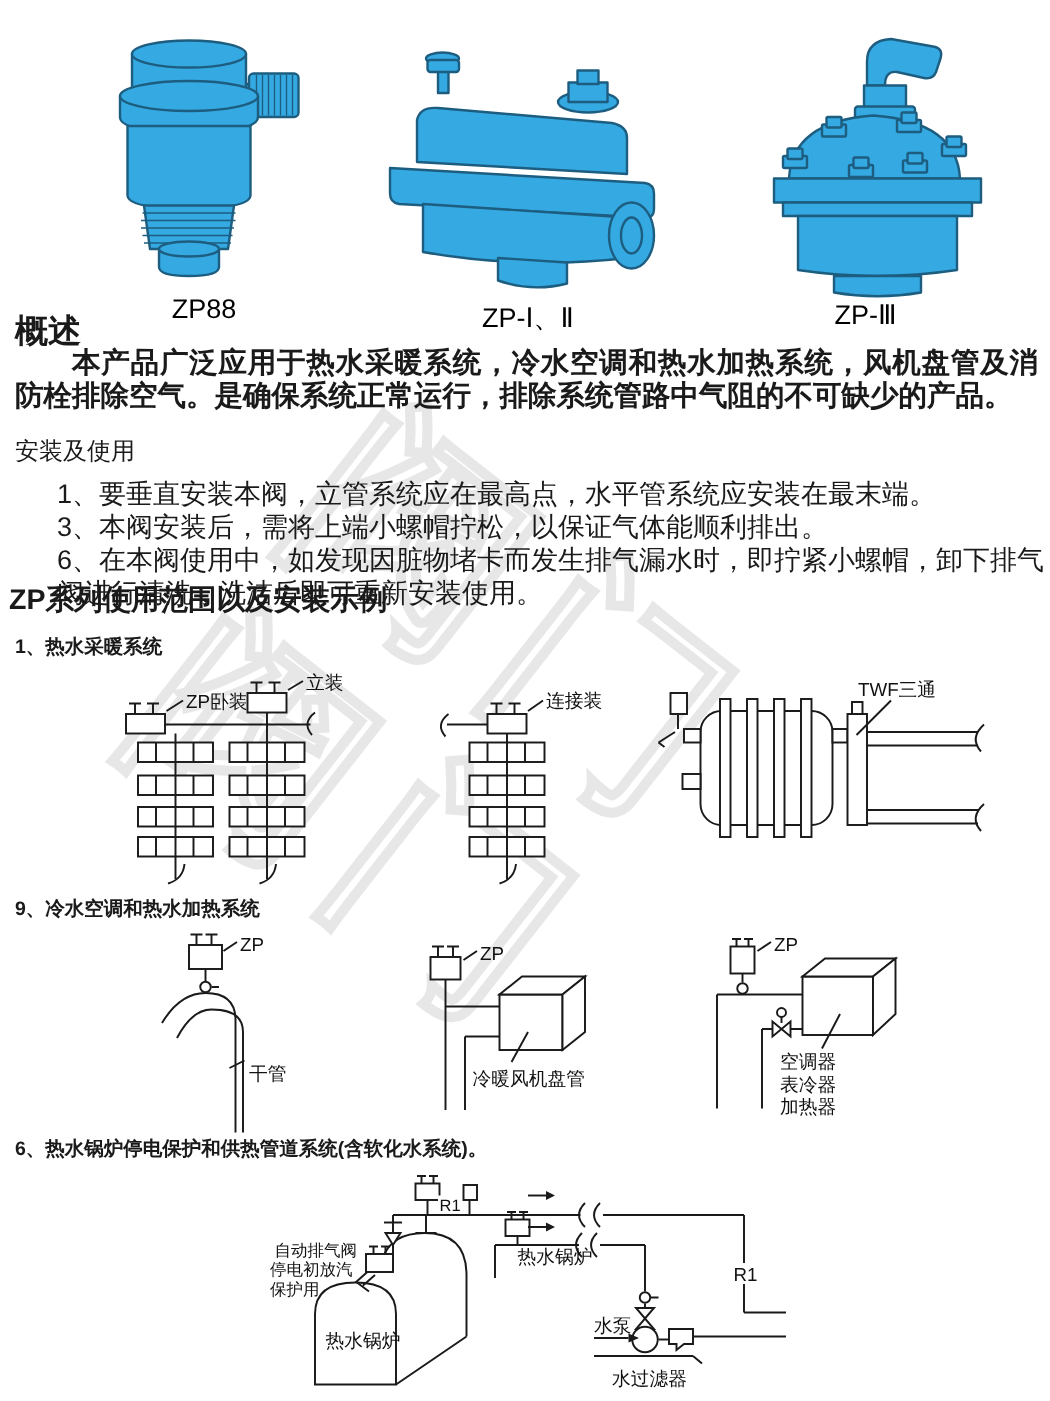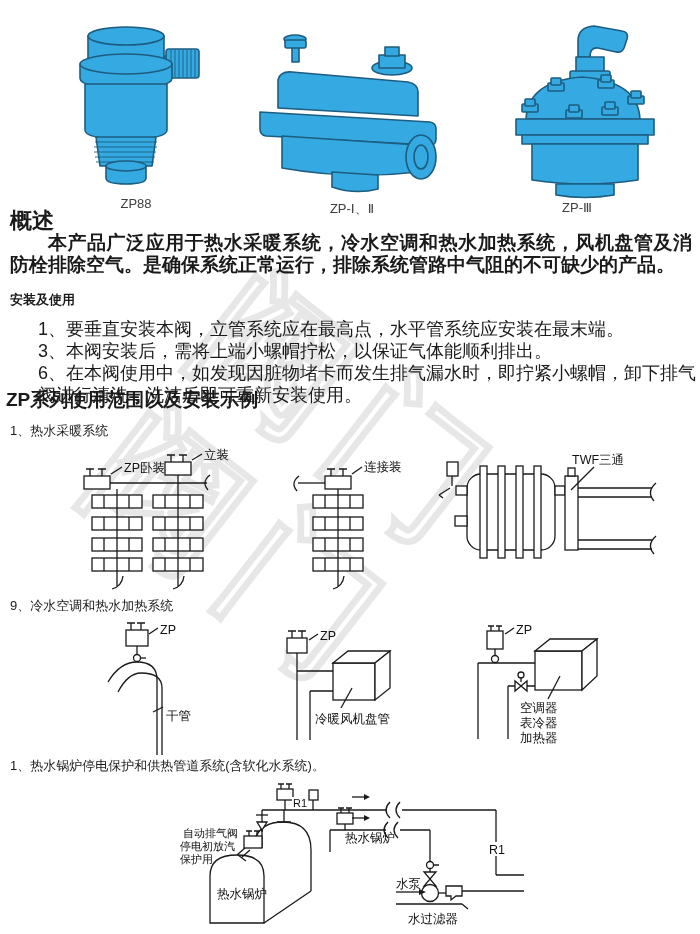--- a/index.html
+++ b/index.html
@@ -11,27 +11,27 @@
   .abs{position:absolute;}
   .watermark{
     left:270px;top:240px;width:340px;
     font-size:150px;line-height:1.15;font-weight:bold;
     color:transparent;-webkit-text-stroke:2px #e7e7e7;
     transform:rotate(38deg);transform-origin:top left;
     letter-spacing:18px;z-index:0;pointer-events:none;
     word-break:break-all;
   }
   .content{z-index:1;}
-  .prod-label{font-size:13px;text-align:center;color:#404040;}
+  .prod-label{font-size:18px;text-align:center;color:#000000;}
   .h1{font-size:22px;font-weight:bold;}
-  .h2{font-size:13px;font-weight:bold;}
+  .h2{font-size:16px;font-weight:normal;}
   .h3{font-size:19px;font-weight:bold;}
   .para{font-size:19px;line-height:21.5px;text-indent:2em;width:682px;text-align:justify;font-weight:bold;}
   .li{font-size:18px;line-height:22px;}
-  .sect{font-size:13px;}
+  .sect{font-size:13px;font-weight:bold;}
   
   .pv{fill:#35a9e2;stroke:#1c5d80;stroke-width:1.6;stroke-linejoin:round;}
   .pvthin{stroke:#1c5d80;stroke-width:0.9;fill:none;}
   
   .ln{stroke:#1a1a1a;stroke-width:1.3;fill:none;}
   .fw{fill:#ffffff;stroke:#1a1a1a;stroke-width:1.3;}
   .ah{fill:#1a1a1a;stroke:none;}
   .txt{font-size:12.5px;fill:#111;}
   .txts{font-size:11px;fill:#111;}
   svg{position:absolute;overflow:visible;}
@@ -254,21 +254,21 @@
     <rect class="fw" x="535" y="35" width="47" height="39"></rect>
     <path class="fw" d="M535,35 L550,23 L597,23 L582,35 Z"></path>
     <path class="fw" d="M582,35 L597,23 V60 L582,74 Z"></path>
     <path class="ln" d="M560,60 L548,83"></path>
     <text class="txt" x="520" y="96">空调器</text>
     <text class="txt" x="520" y="111">表冷器</text>
     <text class="txt" x="520" y="126">加热器</text>
   </g>
 </svg>
 
-<div class="abs content sect" style="left:10px;top:757px">1、热水锅炉停电保护和供热管道系统(含软化水系统)。</div>
+<div class="abs content sect" style="left:10px;top:757px">6、热水锅炉停电保护和供热管道系统(含软化水系统)。</div>
 
 <svg class="content" style="left:0;top:776px" width="700" height="158" viewBox="0 0 700 158">
 
   <g>
     <path class="ln" d="M210,147 V100 Q210,79 237,79 Q264,79 264,100 V147 Z"></path>
     <path class="ln" d="M264,147 L311,115"></path>
     <path class="ln" d="M311,115 V74 Q311,46 283,46 Q261,46 255,63"></path>
     <path class="ln" d="M255,63 L237,79"></path>
     <text class="txt" x="217" y="122">热水锅炉</text>
   </g>

